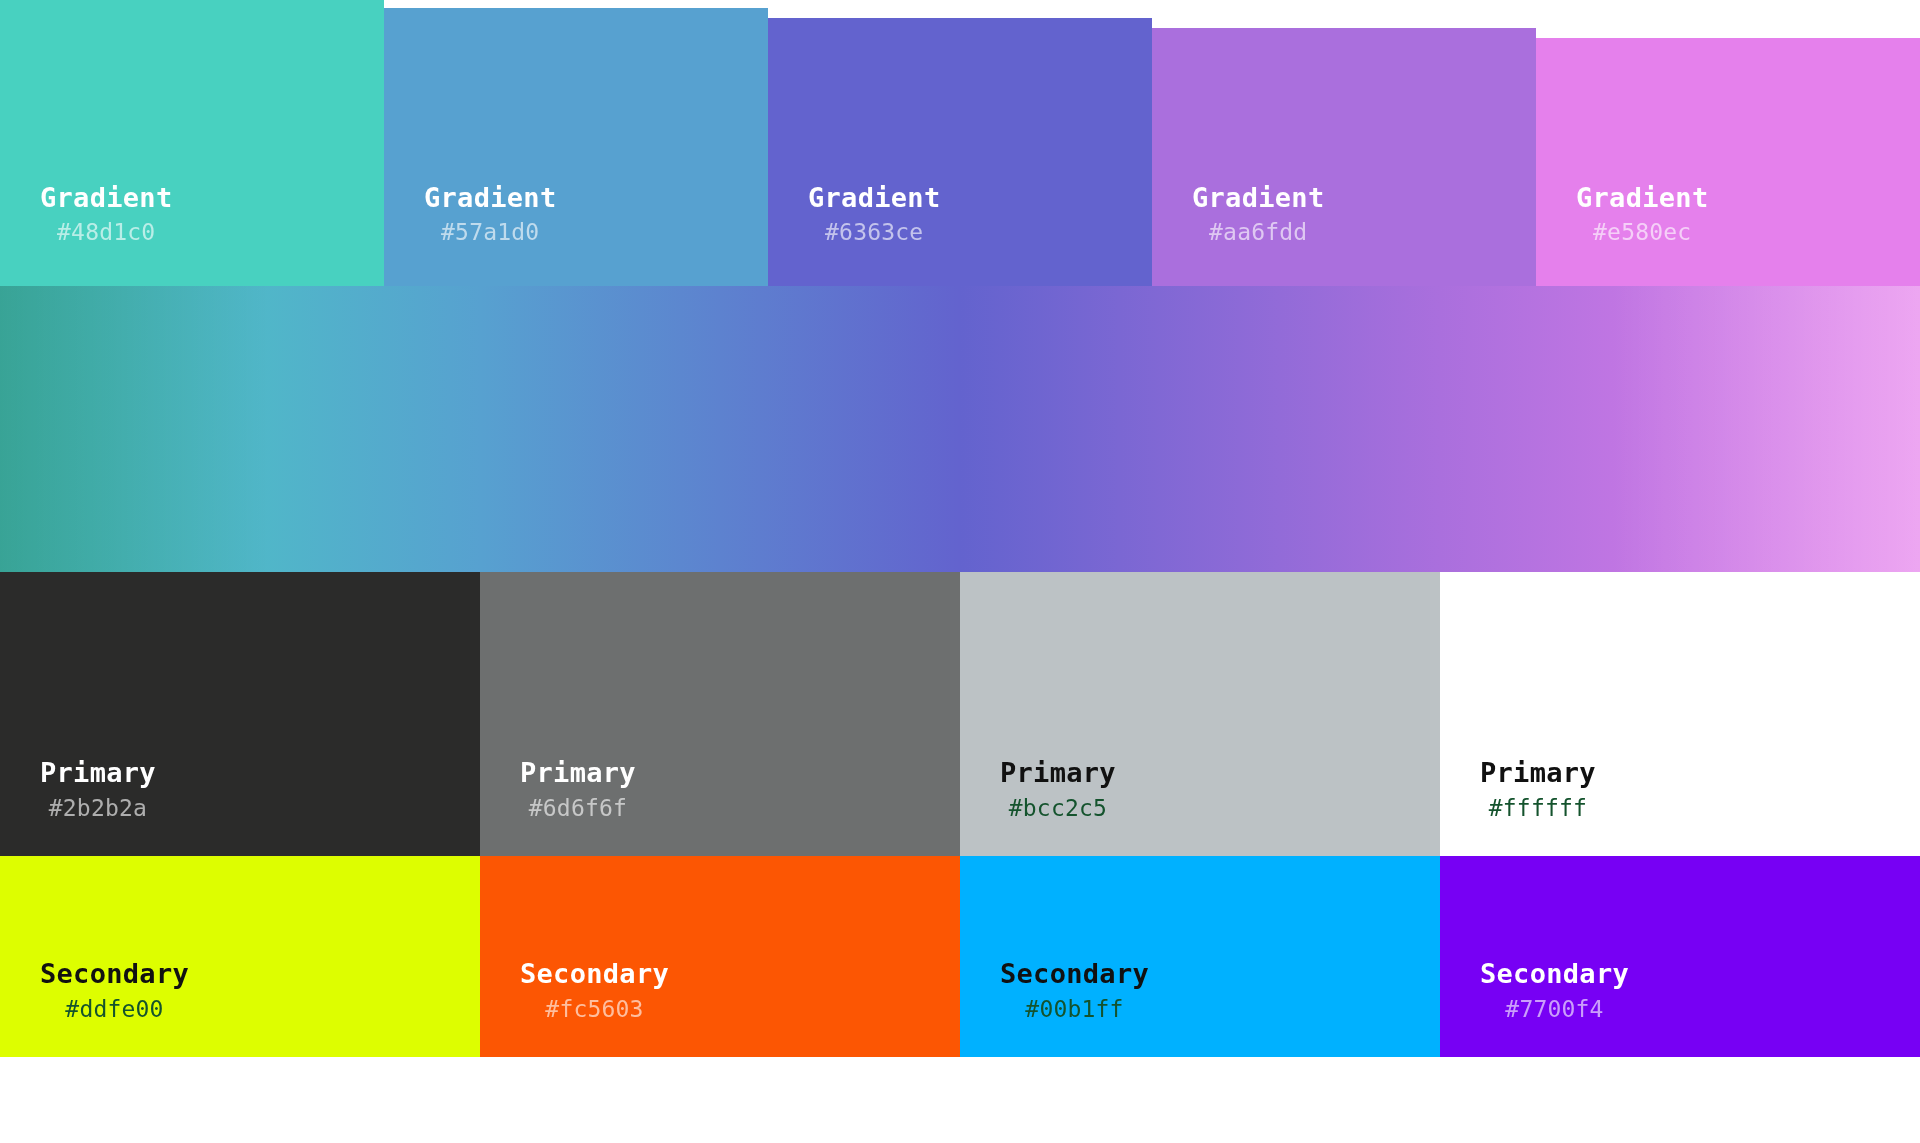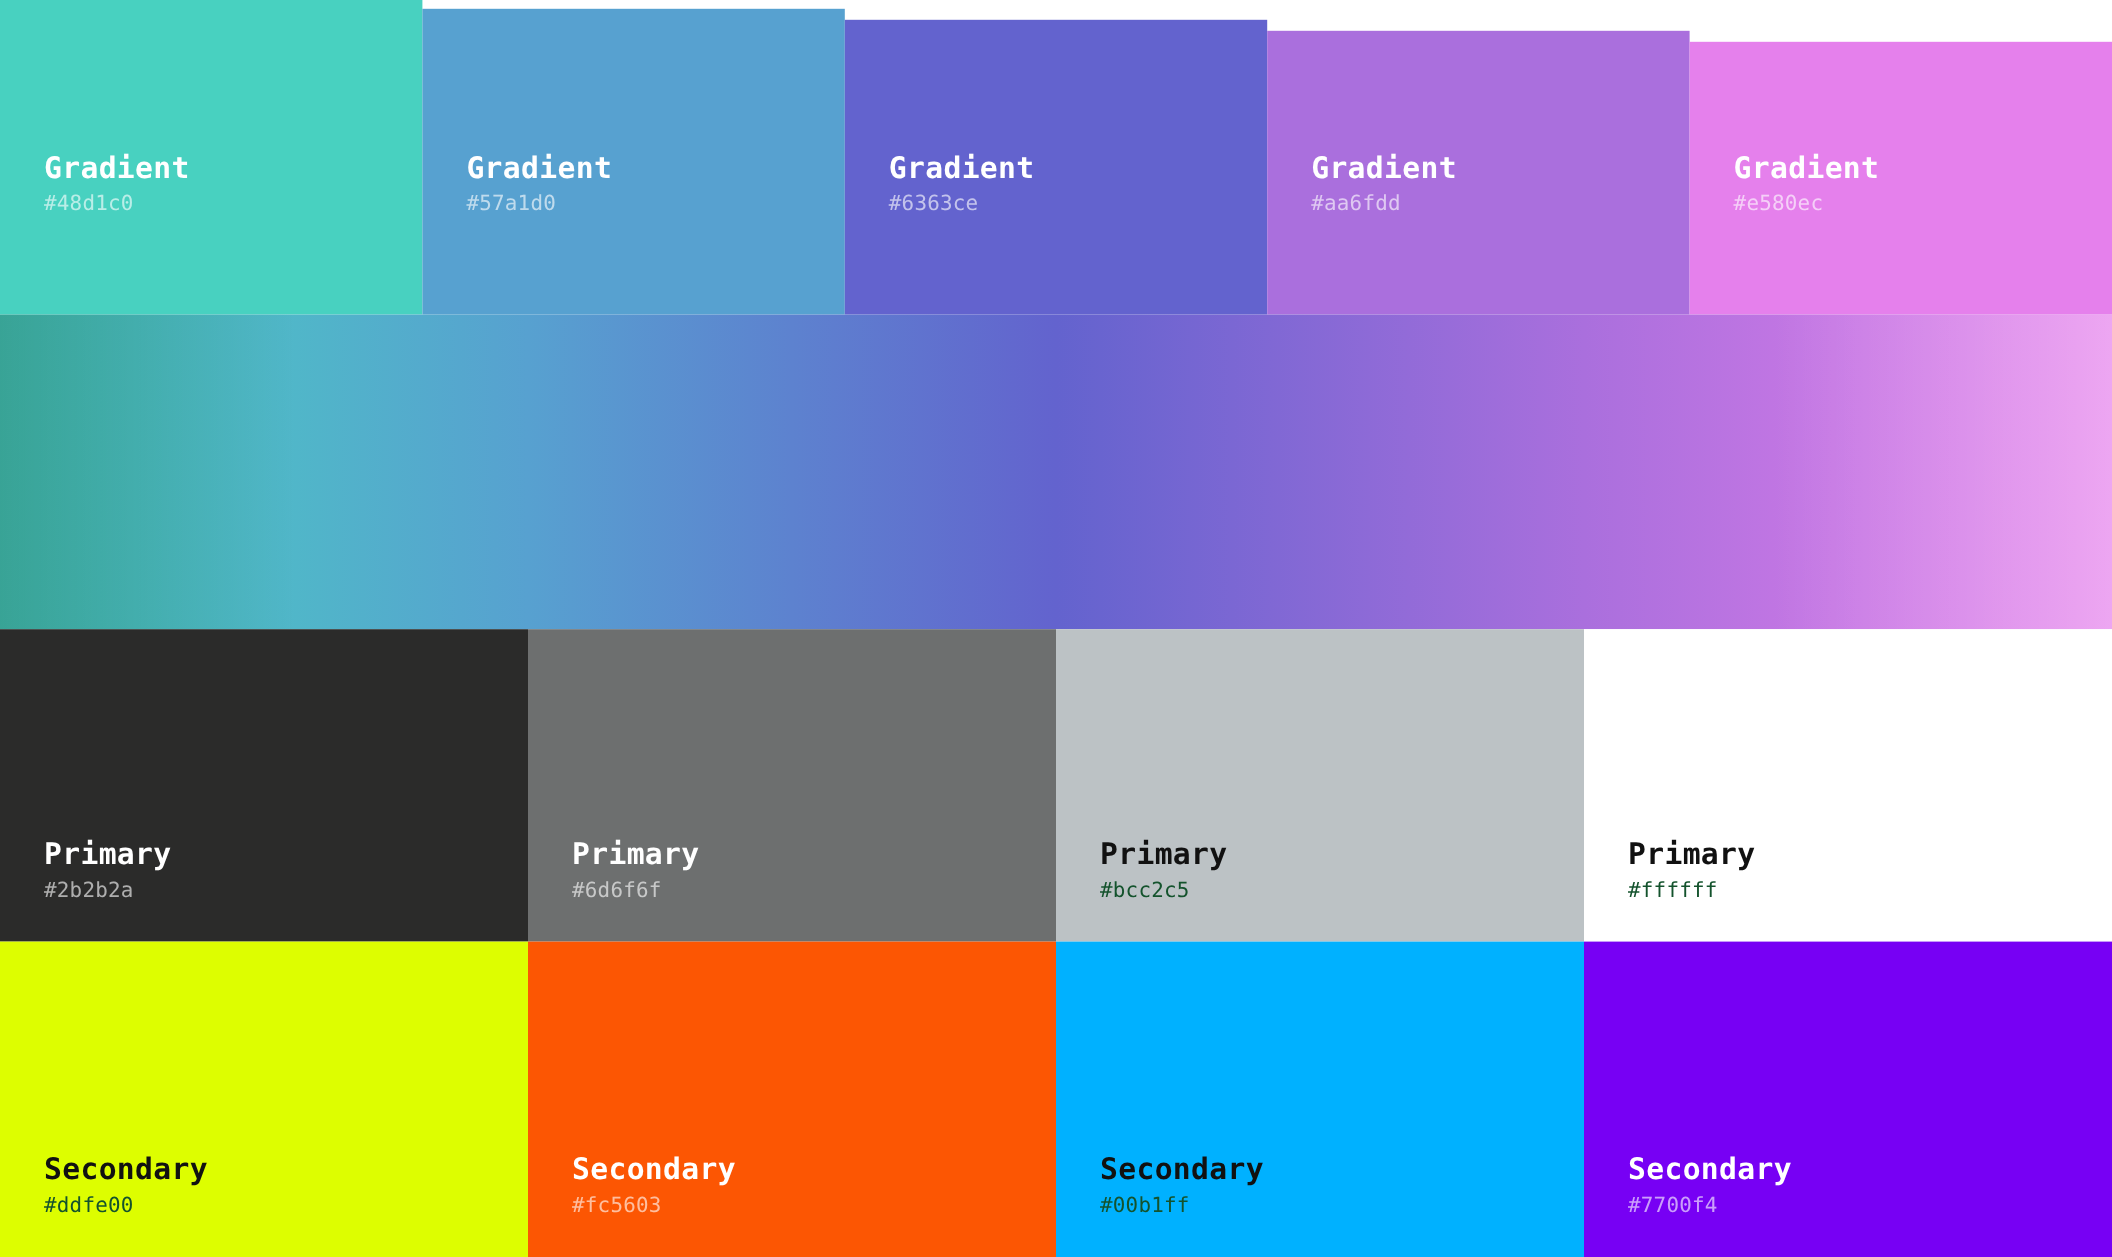--- a/index.html
+++ b/index.html
@@ -55,21 +55,21 @@
   }
 
   
   .swatch-grid {
     position:absolute;
     left:0;
     width:1920px;
     display:flex;
   }
   .swatch-grid.primary   { top:572px; height:284px; }
-  .swatch-grid.secondary { top:856px; height:287px;border-radius:20px; }
+  .swatch-grid.secondary { top:856px; height:201px;border-radius:20px; }
 
   .swatch {
     position:relative;
     height:100%;
     overflow:hidden;
   }
   .swatch .labels {
     position:absolute;
     left:40px;
     bottom:0;
@@ -83,28 +83,29 @@
     font-family:"DejaVu Sans Mono", monospace;
     font-size:27px;
     font-weight:bold;
     letter-spacing:0.3px;
     line-height:1.05;
     white-space:nowrap;
   }
   .swatch-hex {
     display:block;
     font-family:"DejaVu Sans Mono", monospace;
-    font-size:19px;
+    font-size:23px;
     font-weight:normal;
     letter-spacing:0.2px;
     line-height:1.05;
     white-space:nowrap;
-  }
-
-  .gradient-swatch .labels { padding-bottom:90px; }
+    text-align:center;
+  }
+
+  .gradient-swatch .labels { padding-bottom:42px; }
   .gradient-swatch .swatch-name { margin-bottom:8px; }
 
   .swatch-grid .labels { padding-bottom:36px; }
   .swatch-grid .swatch-name { margin-bottom:9px; }
 
   .on-light .swatch-name { color:#111111; }
   .on-light .swatch-hex  { color:#14532d; }
   .on-dark  .swatch-name { color:#ffffff; }
   .on-dark  .swatch-hex  { color:rgba(255,255,255,0.62); }
 </style>

